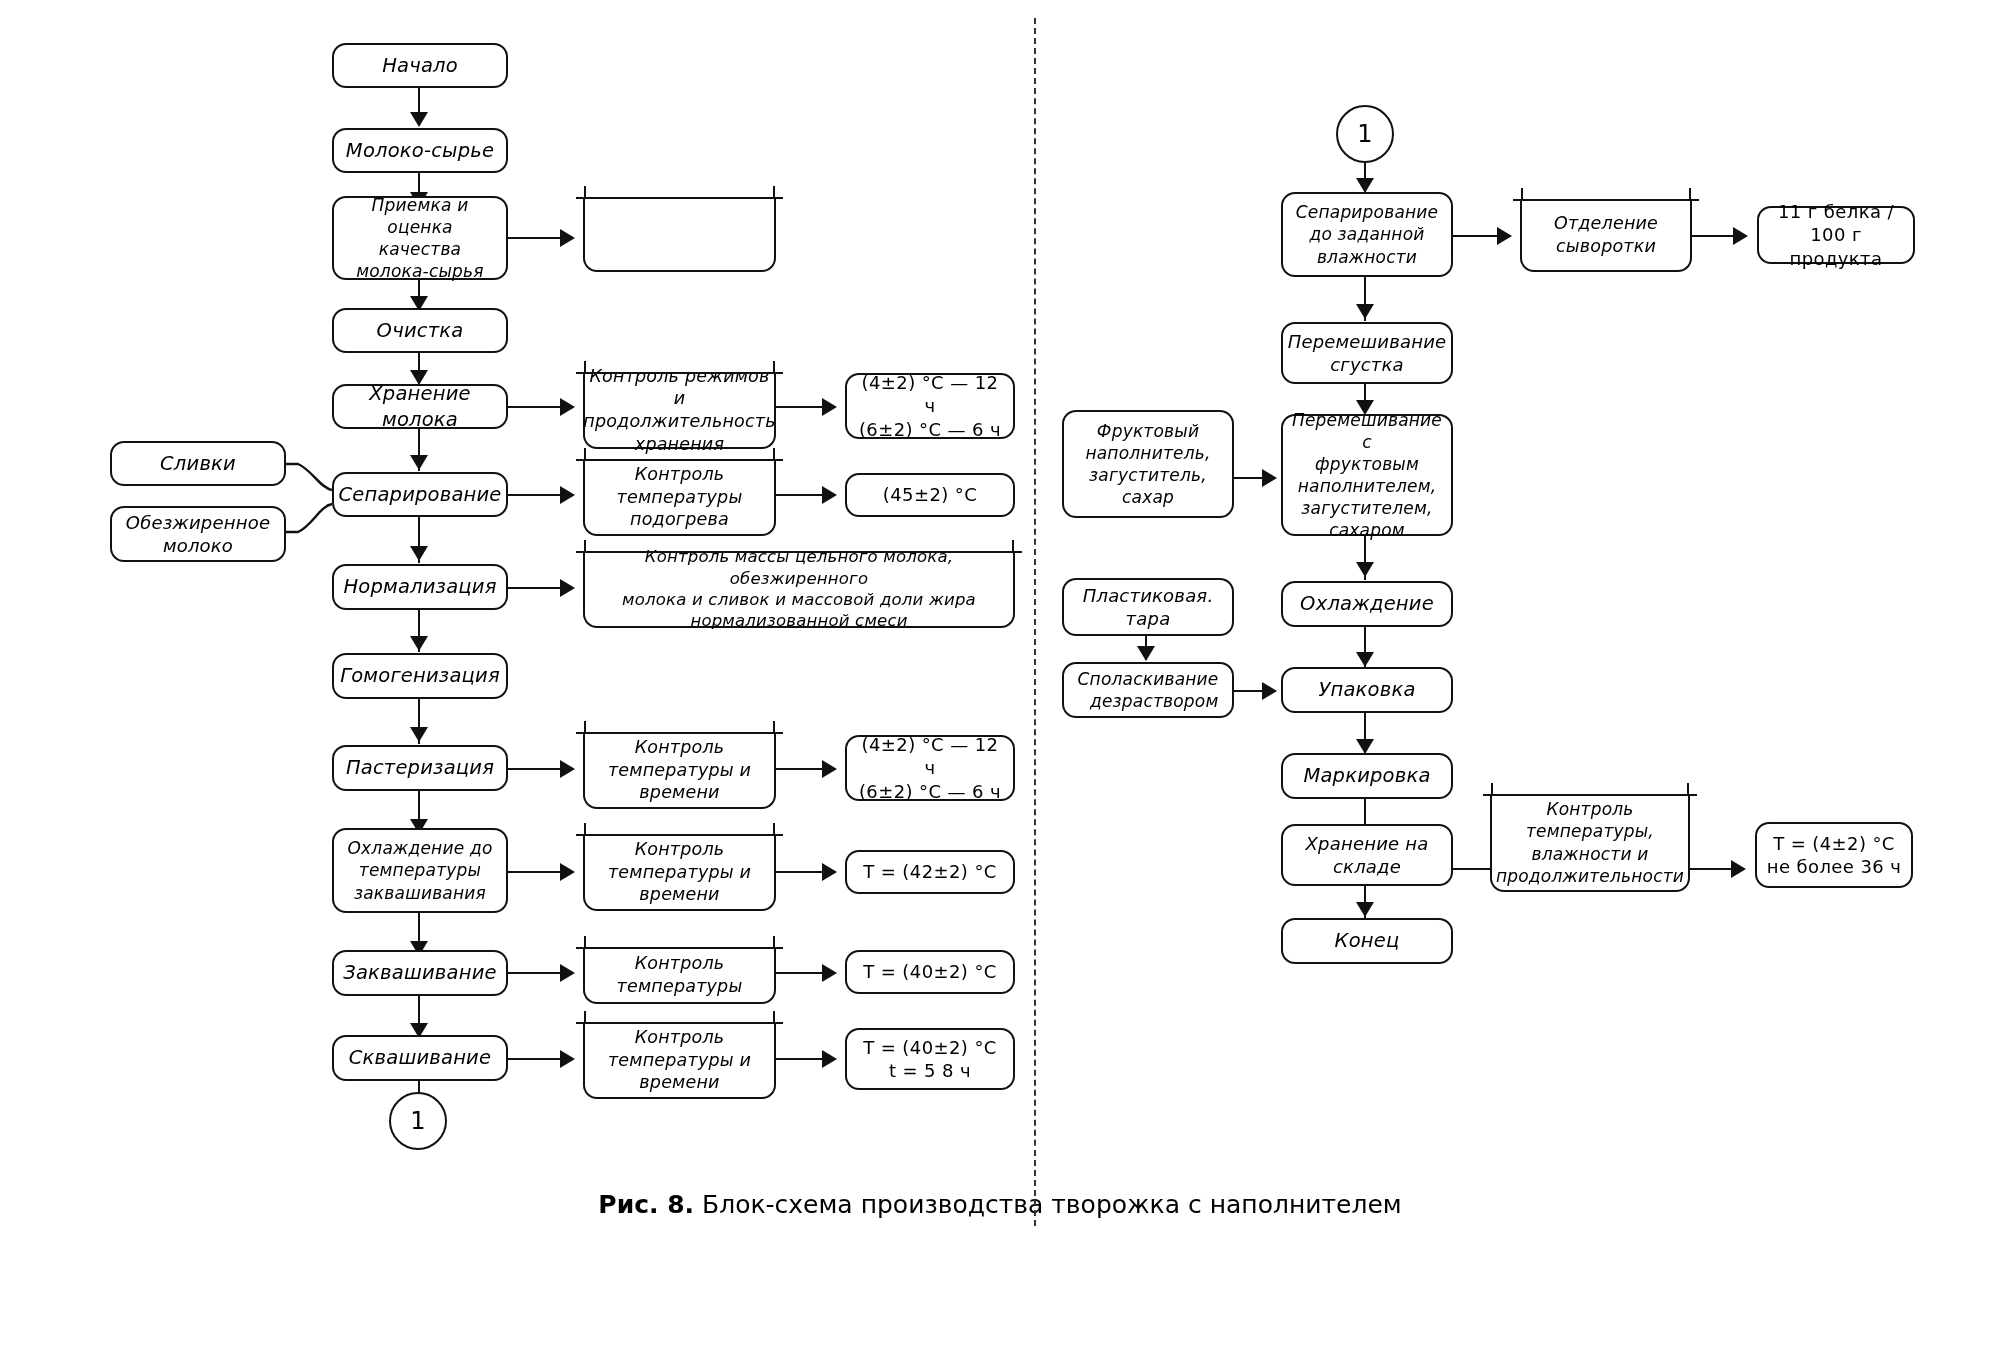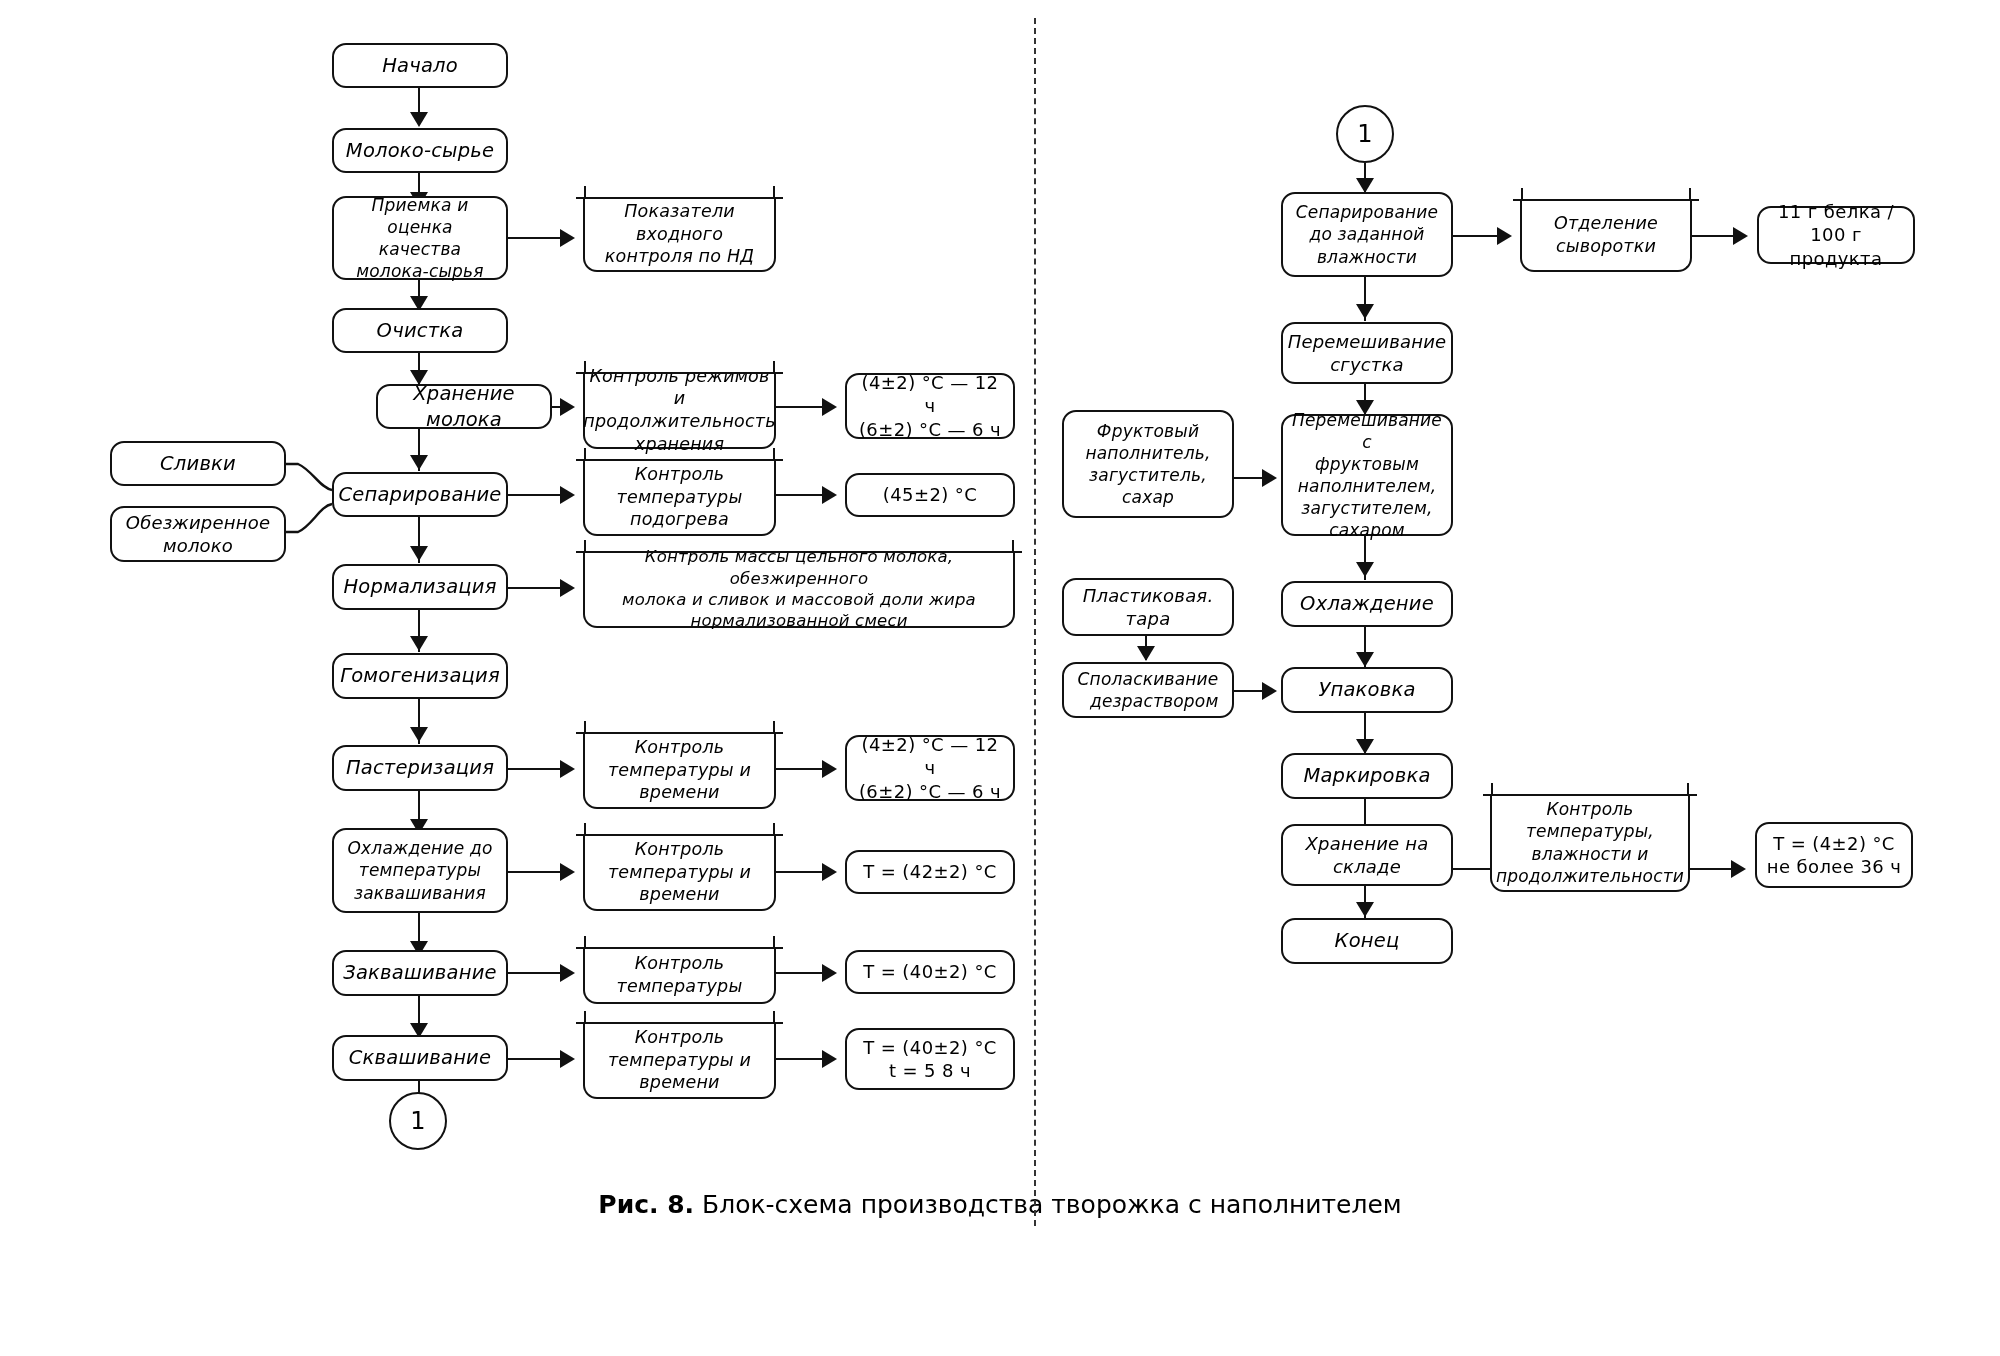--- a/index.html
+++ b/index.html
@@ -110,31 +110,29 @@
 молока-сырья</span>
   </div>
   <div class="ln lv" style="left:418px;top:280px;height:29px;"></div>
   <div class="arw arw-d" style="left:410px;top:296px;"></div>
 
   <div class="ln lh" style="left:508px;top:237px;width:63px;"></div>
   <div class="arw arw-r" style="left:560px;top:229px;"></div>
 
   <div class="node ctrl" style="left:583px;top:198px;width:193px;height:74px;">
     <i class="rtick"></i>
-    <span>Показатели входного
-контроля по НД</span>
   </div>
 
   <div class="node proc" style="left:332px;top:308px;width:176px;height:45px;">
     <span>Очистка</span>
   </div>
   <div class="ln lv" style="left:418px;top:353px;height:32px;"></div>
   <div class="arw arw-d" style="left:410px;top:370px;"></div>
 
-  <div class="node proc" style="left:332px;top:384px;width:176px;height:45px;margin-left:44px;">
+  <div class="node proc" style="left:332px;top:384px;width:176px;height:45px;">
     <span>Хранение молока</span>
   </div>
   <div class="ln lv" style="left:418px;top:429px;height:42px;"></div>
   <div class="arw arw-d" style="left:410px;top:455px;"></div>
 
   <div class="ln lh" style="left:508px;top:406px;width:63px;"></div>
   <div class="arw arw-r" style="left:560px;top:398px;"></div>
 
   <div class="node ctrl" style="left:583px;top:373px;width:193px;height:76px;">
     <i class="rtick"></i>

